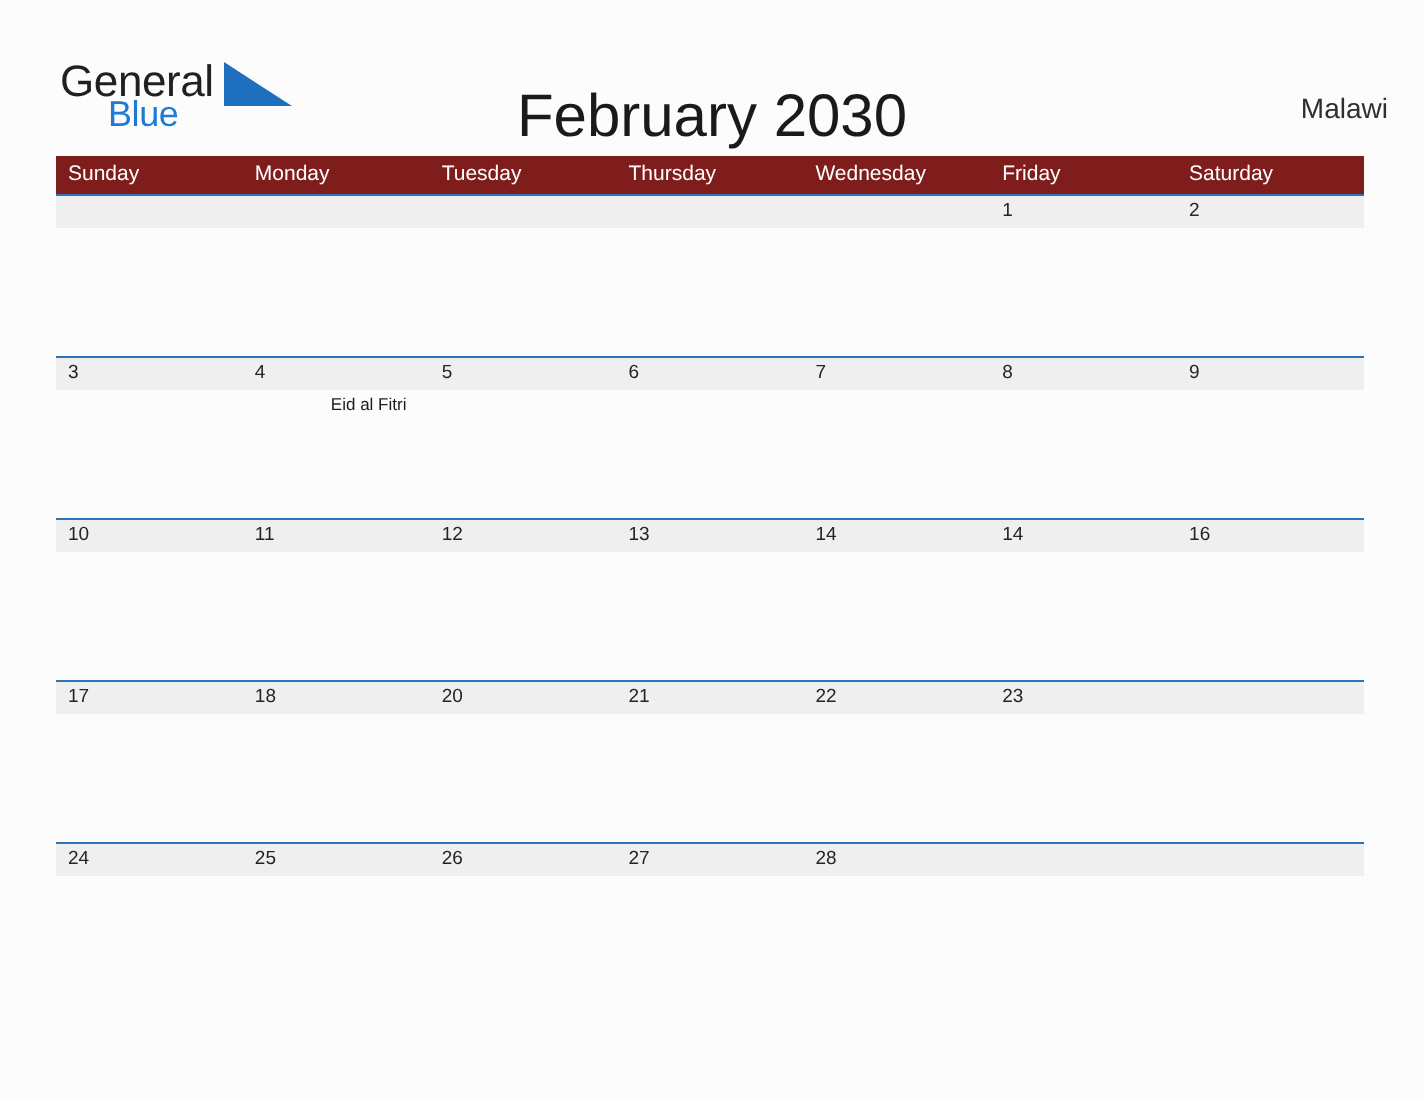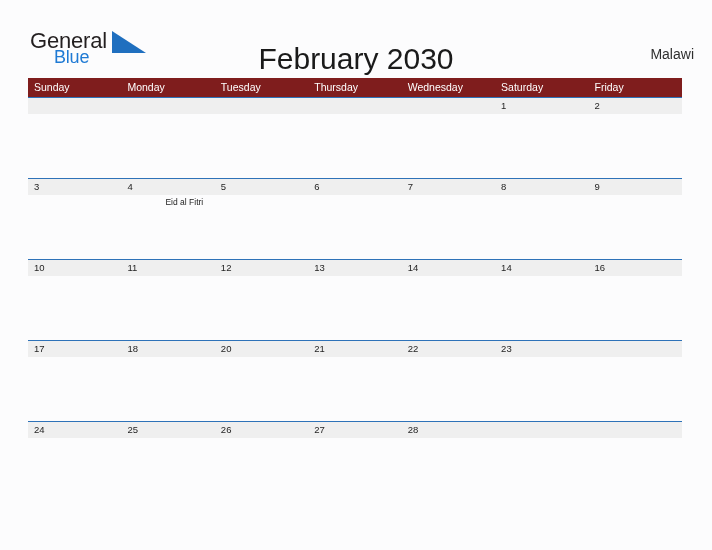--- a/index.html
+++ b/index.html
@@ -196,22 +196,22 @@
   </div>
 
   <div class="grid">
 
     <div class="weekday-row">
       <div class="weekday-cell">Sunday</div>
       <div class="weekday-cell">Monday</div>
       <div class="weekday-cell">Tuesday</div>
       <div class="weekday-cell">Thursday</div>
       <div class="weekday-cell">Wednesday</div>
+      <div class="weekday-cell">Friday</div>
       <div class="weekday-cell">Saturday</div>
-      <div class="weekday-cell">Friday</div>
     </div>
 
     <div class="week-row">
       <div class="daynum-band"></div>
       <div class="week-cells">
         <div class="day-cell empty">
             <span class="day-number"></span>
             <span class="day-event"></span>
           </div>
         <div class="day-cell empty">

